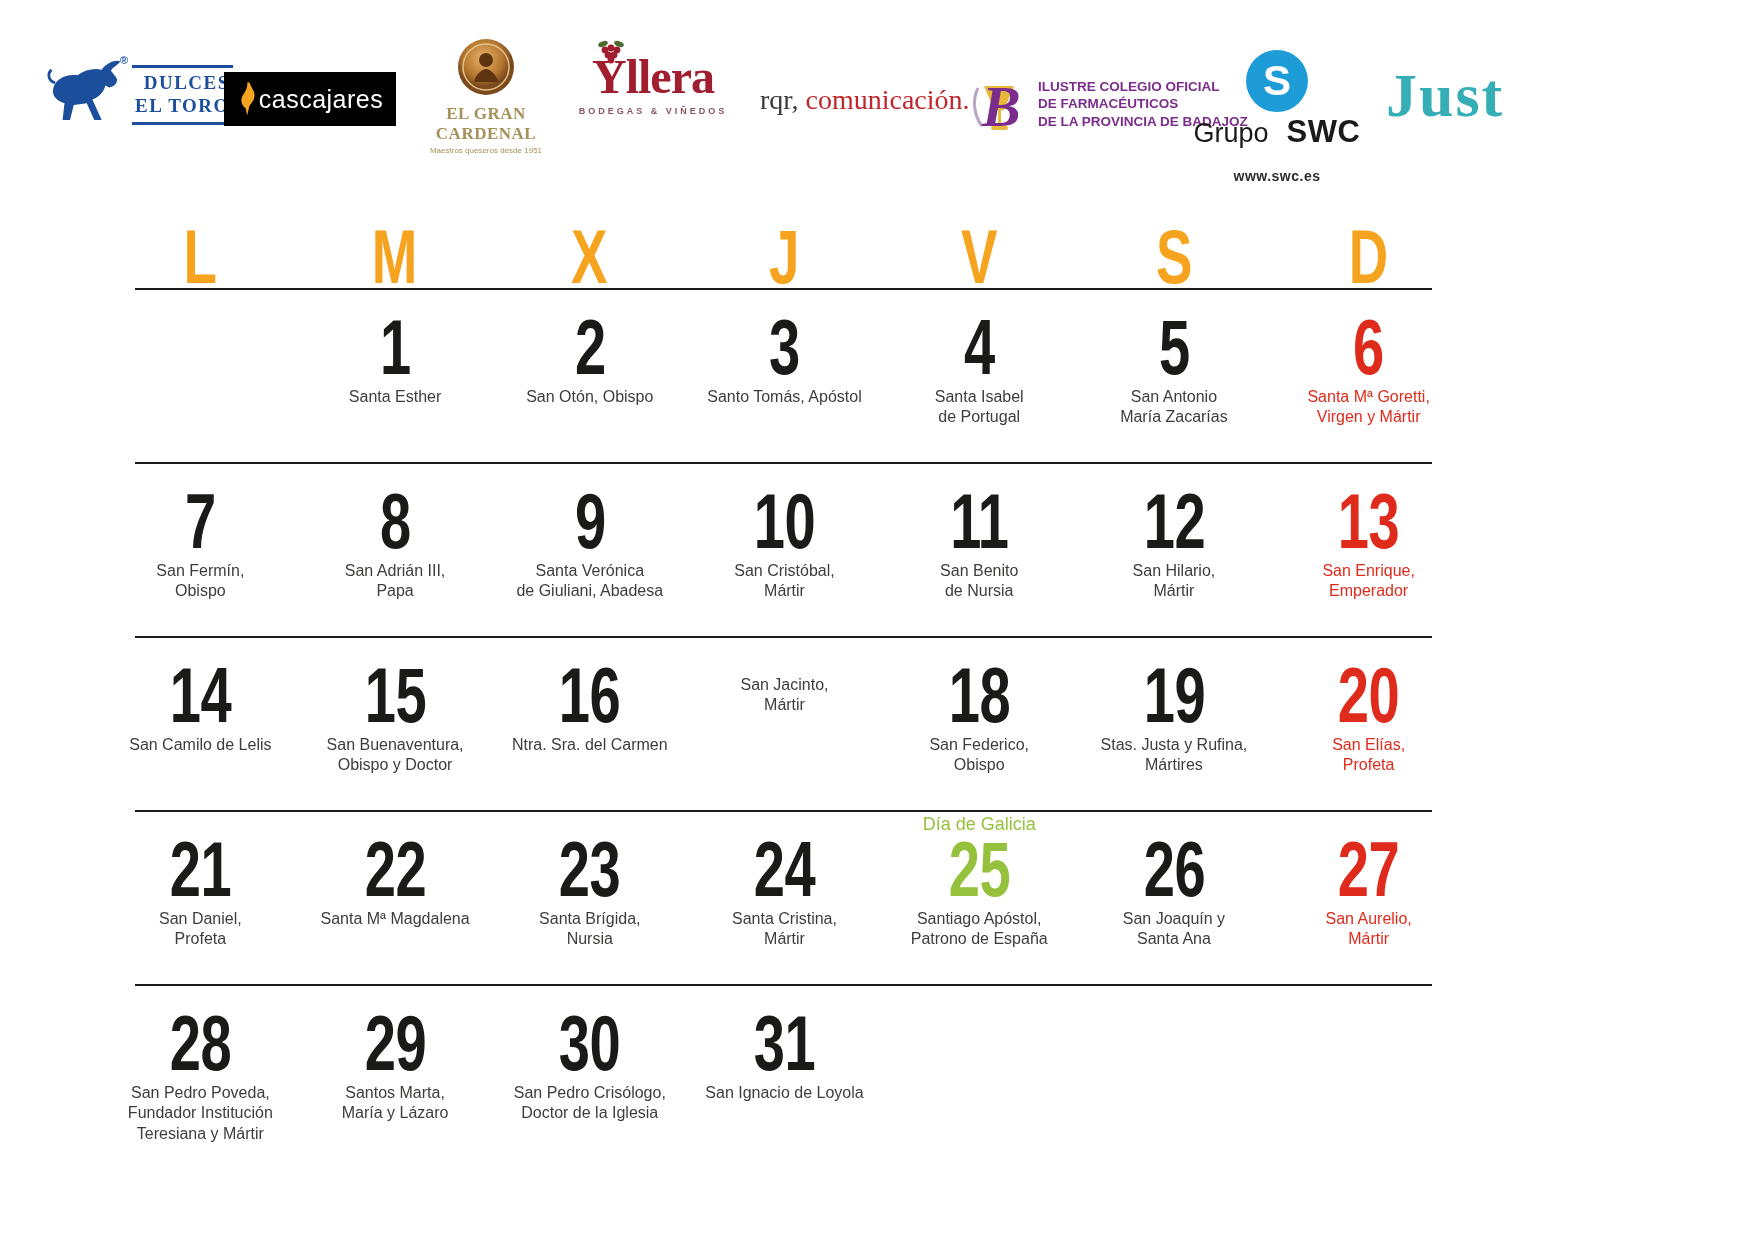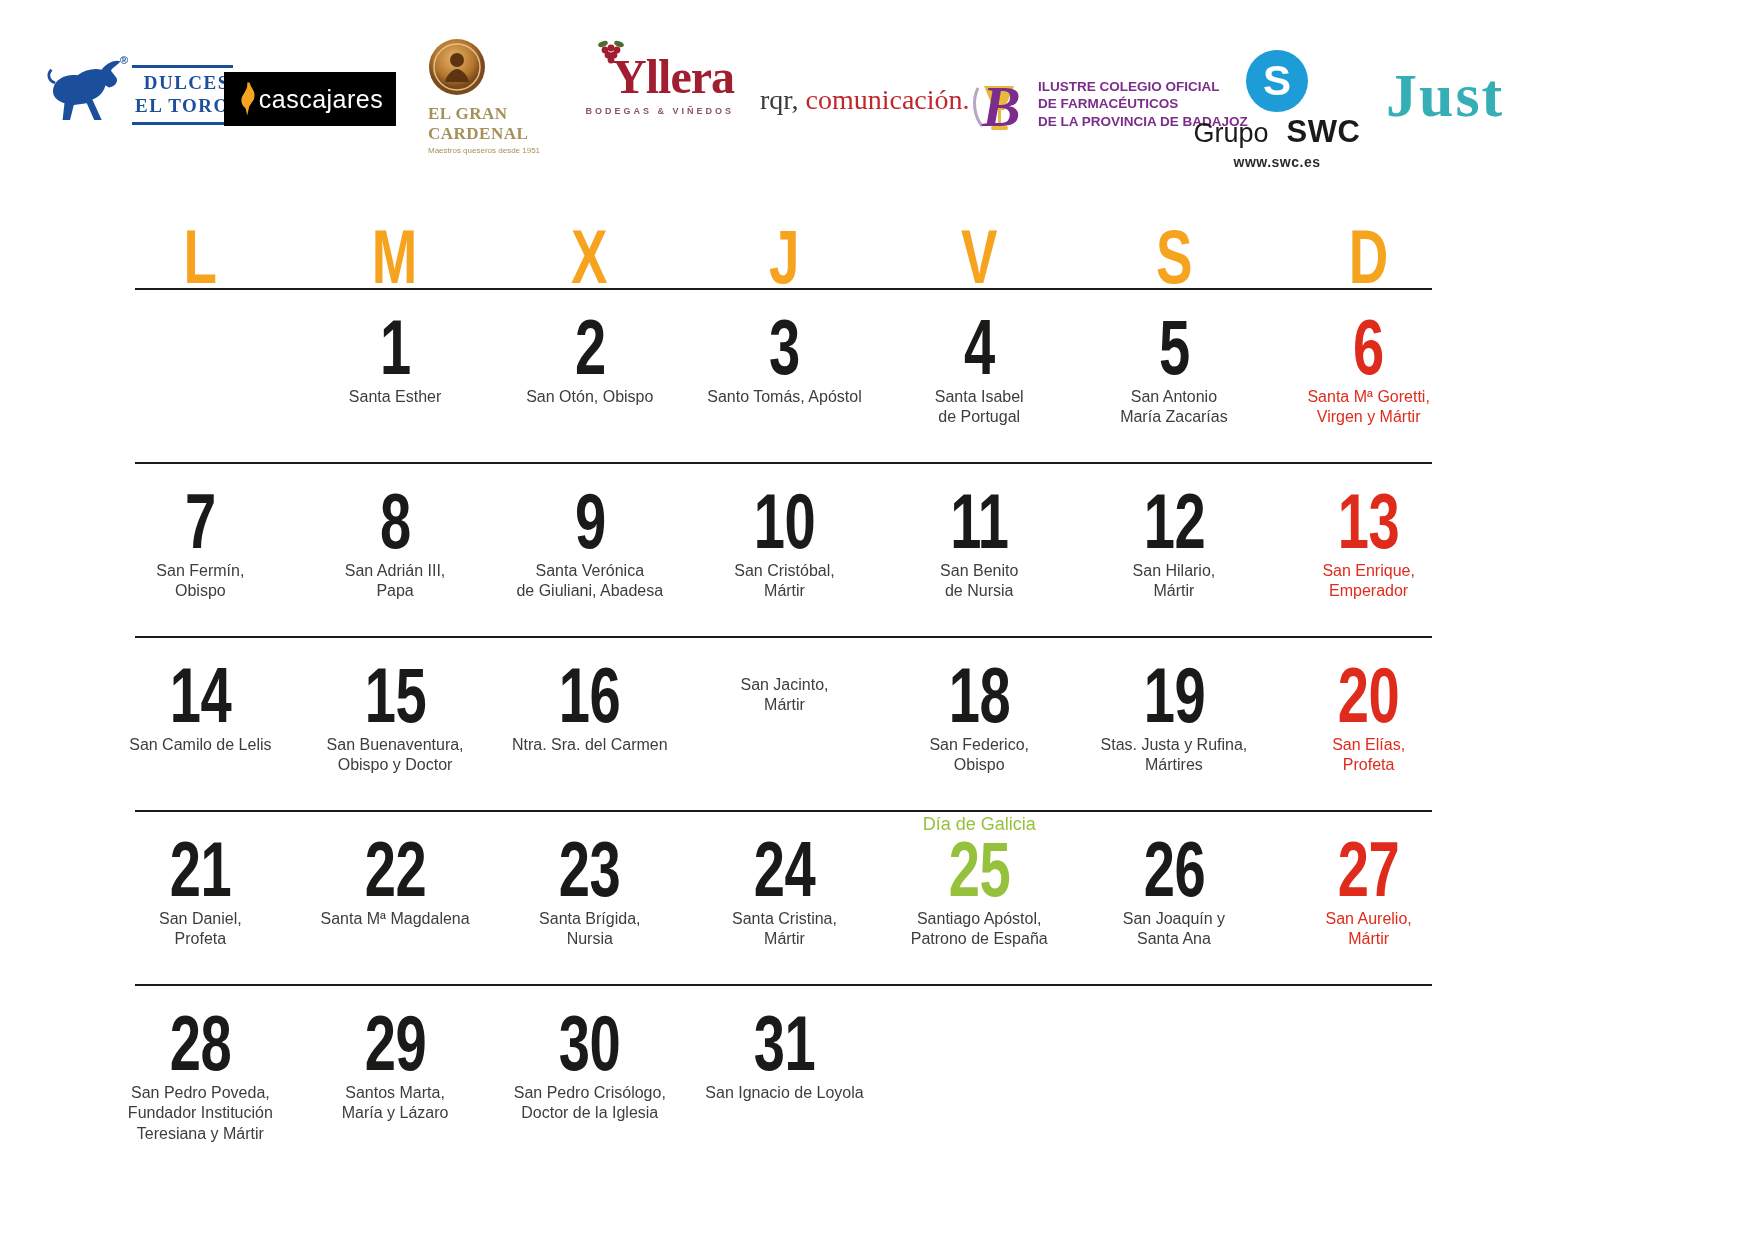--- a/index.html
+++ b/index.html
@@ -16,45 +16,45 @@
   .toro-reg{position:absolute;right:-4px;top:-2px;font-size:11px;color:var(--toro-blue);font-weight:bold}
   .toro-text{
     border-top:3px solid var(--toro-blue);border-bottom:3px solid var(--toro-blue);
     padding:4px 3px;color:var(--toro-blue);font-family:"Liberation Serif",serif;
     font-weight:bold;font-size:19px;letter-spacing:1.5px;line-height:1.2;text-align:right;white-space:nowrap}
   
   .casc{left:224px;top:72px;width:172px;height:54px;background:var(--cascajares-bg);
     display:flex;align-items:center;justify-content:center;}
   .casc-label{color:#fff;font-size:25px;letter-spacing:.5px}
   
-  .cardenal{left:428px;top:38px;width:116px;}
+  .cardenal{left:428px;top:38px;width:116px;text-align:center}
   .cardenal-title{margin-top:4px;color:var(--cardenal-gold);font-family:"Liberation Serif",serif;
     font-weight:bold;font-size:17px;line-height:1.15;letter-spacing:.5px}
   .cardenal-tag{margin-top:3px;color:var(--cardenal-gold);font-size:8px}
   
-  .yllera{left:572px;top:52px;width:162px;text-align:right;position:relative}
+  .yllera{left:572px;top:52px;width:162px;text-align:center;position:relative}
   .yllera-grapes{position:absolute;left:22px;top:-12px}
   .yllera-word{color:var(--yllera-red);font-family:"Liberation Serif",serif;font-weight:bold;
     font-size:48px;line-height:1.05;letter-spacing:-1px}
   .yllera-sub{margin-top:4px;color:#8a555c;font-size:9px;letter-spacing:3px;font-weight:bold}
   
   .rqr{left:760px;top:84px;font-family:"Liberation Serif",serif;font-size:28px;white-space:nowrap}
   .rqr-prefix{color:var(--rqr-dark)}
   .rqr-word{color:var(--rqr-red)}
   
   .colegio{left:968px;top:68px;display:flex;align-items:center;gap:6px}
   .colegio-text{color:var(--colegio-purple);font-weight:bold;font-size:13.5px;line-height:1.3;white-space:nowrap}
   
   .swc{left:1202px;top:50px;width:150px;text-align:center}
   .swc-circle{width:62px;height:62px;border-radius:50%;background:var(--swc-blue);margin:0 auto;
     color:#fff;font-weight:bold;font-size:42px;line-height:62px;text-align:center}
   .swc-line{margin-top:2px;display:flex;align-items:baseline;justify-content:center;gap:18px;color:var(--swc-text)}
   .swc-grupo{font-size:27px}
   .swc-word{font-size:31px;font-weight:bold;letter-spacing:.5px}
-  .swc-url{margin-top:4px;font-size:14px;font-weight:bold;color:#2c2c2c;letter-spacing:.5px}
+  .swc-url{margin-top:18px;font-size:14px;font-weight:bold;color:#2c2c2c;letter-spacing:.5px}
   
   .just{left:1386px;top:64px;color:var(--just-teal);font-family:"Liberation Serif",serif;
     font-weight:bold;font-size:62px;letter-spacing:2px;line-height:1}
   
   .calendar{position:absolute;left:103px;top:198px;width:1363px}
   .wdrow{display:grid;grid-template-columns:repeat(7,1fr);align-items:end;height:90px}
   .wd{text-align:center;color:var(--weekday-orange);font-weight:bold;font-size:76px;line-height:62px}
   .cond{display:inline-block;transform:scaleX(.72);transform-origin:50% 100%}
   .rule{height:2px;background:var(--line-black);margin:0 34px 0 32px}
   .weekrow{display:grid;grid-template-columns:repeat(7,1fr);padding-top:27px;min-height:172px;box-sizing:border-box}

